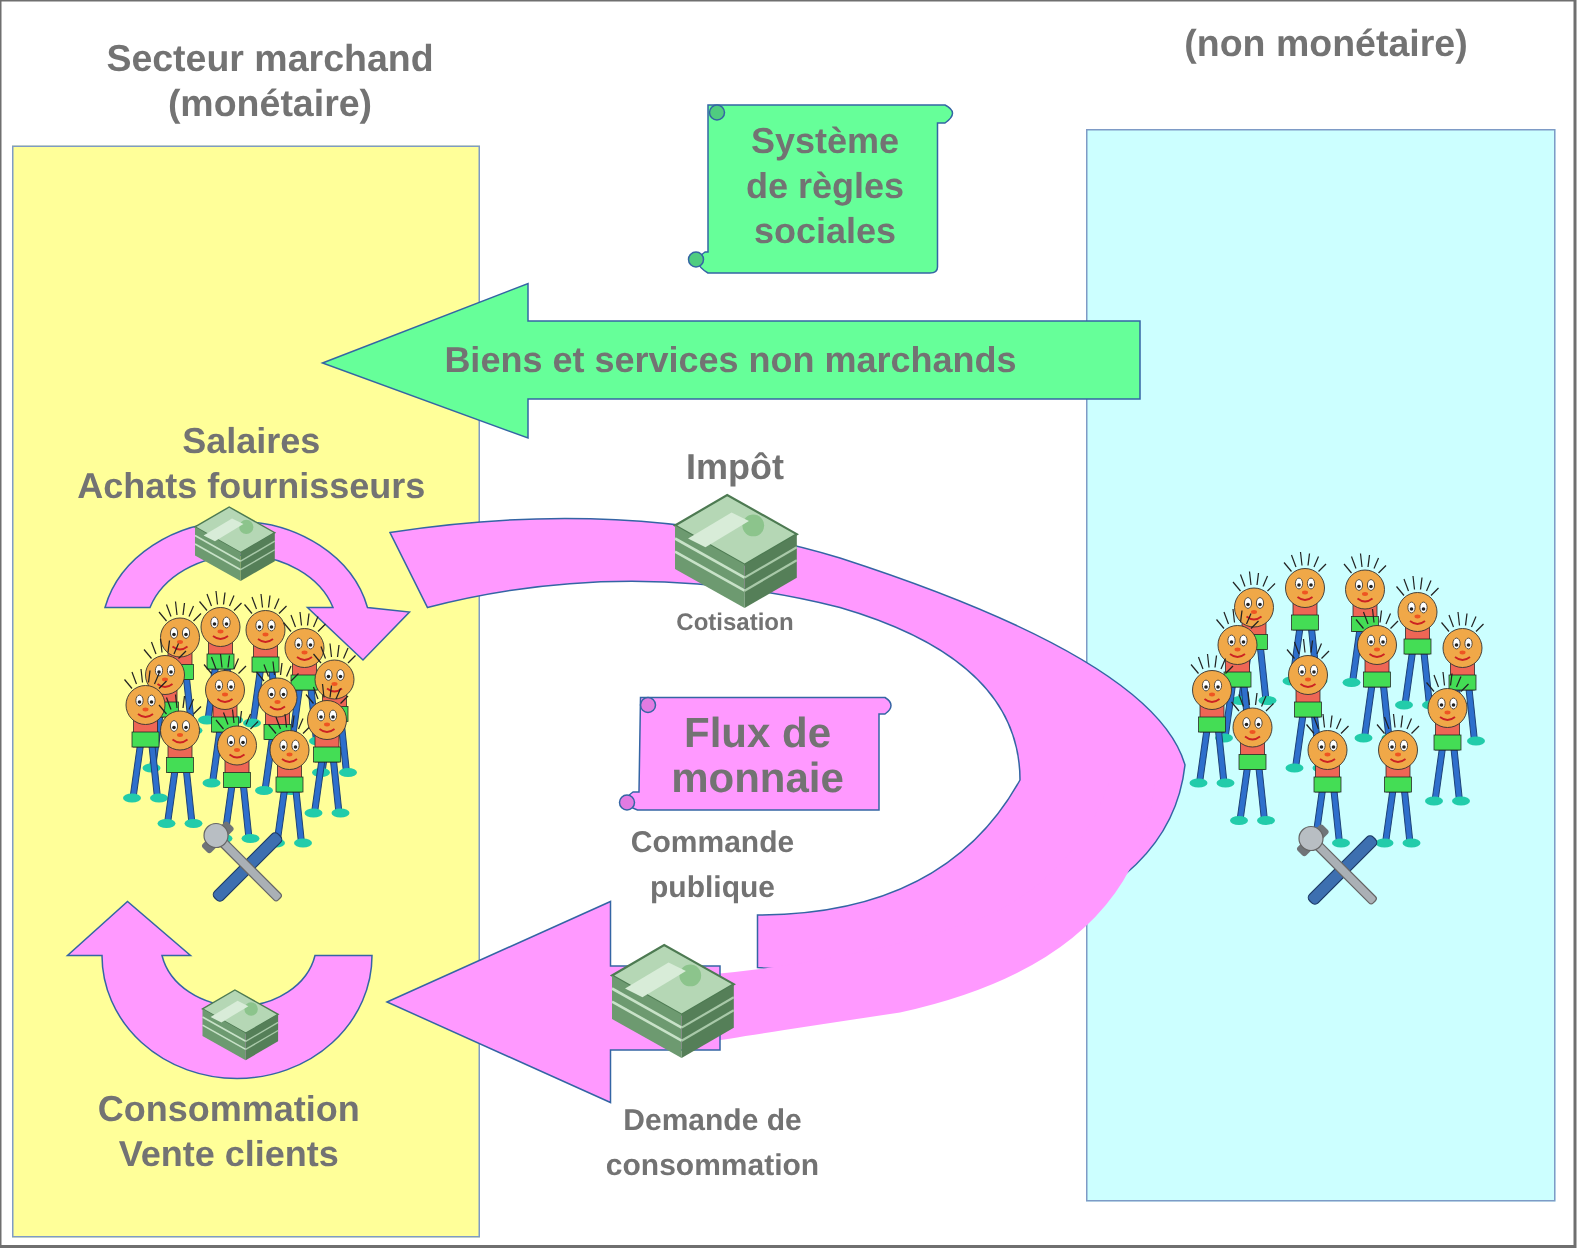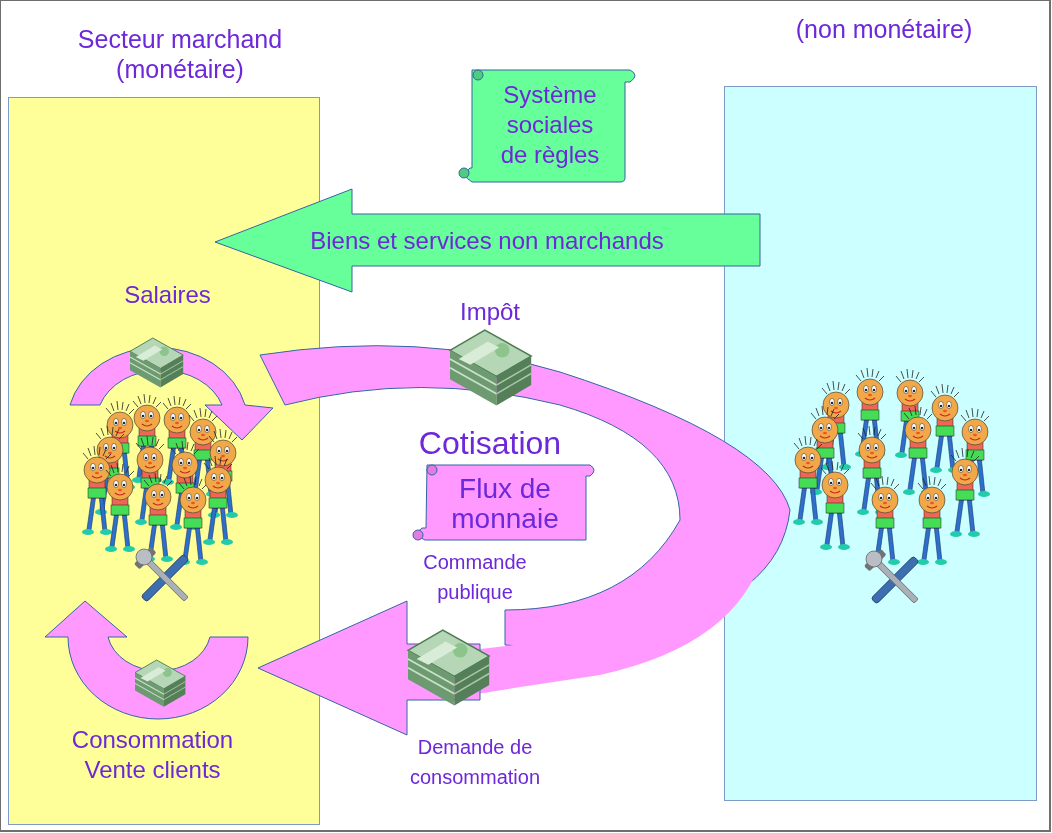--- a/index.html
+++ b/index.html
@@ -1,18 +1,18 @@
 <!DOCTYPE html>
 <html><head>
 <meta charset="utf-8">
 <style>
   html, body { margin:0; padding:0; background:#ffffff; }
   body { width:1052px; height:833px; position:relative; overflow:hidden; font-family:"Liberation Sans", sans-serif; }
   .frame { position:absolute; left:0; top:0; width:1048px; height:829px; border:2px solid #6f6f6f; border-left:1px solid #6f6f6f; border-top:1px solid #6f6f6f; box-sizing:content-box; }
-  .lbl { position:absolute; font-weight:normal; color:#6d28d9; text-align:center; line-height:30px; font-size:25px; white-space:nowrap; }
+  .lbl { position:absolute; font-weight:bold; color:#737373; text-align:center; line-height:30px; font-size:25px; white-space:nowrap; }
   .zone { position:absolute; border:1px solid #7e9bc6; box-sizing:border-box; }
   svg.layer { position:absolute; left:0; top:0; }
 </style>
 </head>
 <body>
 
 <div class="frame"></div>
 
 <div class="zone" style="left:8px;top:97px;width:312px;height:728px;background:#ffff99;"></div>
 <div class="zone" style="left:724px;top:86px;width:313px;height:715px;background:#ccffff;"></div>
@@ -125,34 +125,35 @@
       <use href="#person" x="835" y="485"></use>
       <use href="#person" x="885" y="500"></use>
       <use href="#person" x="932" y="500"></use>
       <use href="#person" x="965" y="472"></use>
     <use href="#tools" transform="translate(895,580)"></use>
   </g>
 </svg>
 
 <div class="lbl" style="left:470px;top:80px;width:160px;font-size:24px;">
   <div>Système</div>
+  <div>de règles</div>
   <div>sociales</div>
-  <div>de règles</div>
 </div>
 <div class="lbl" style="left:262px;top:226px;width:450px;font-size:24px;text-align:center;">Biens et services non marchands</div>
 <div class="lbl" style="left:425px;top:474px;width:160px;font-size:28px;">
   <div>Flux de</div>
   <div>monnaie</div>
 </div>
 
 <div class="lbl" style="left:20px;top:280px;width:295px;font-size:24px;">
   <div>Salaires</div>
+  <div>Achats fournisseurs</div>
 </div>
 <div class="lbl" style="left:420px;top:297px;width:140px;font-size:24px;">Impôt</div>
-<div class="lbl" style="left:410px;top:428px;width:160px;font-size:32px;">Cotisation</div>
+<div class="lbl" style="left:410px;top:401px;width:160px;font-size:16px;">Cotisation</div>
 <div class="lbl" style="left:390px;top:547px;width:170px;font-size:20px;">
   <div>Commande</div>
   <div>publique</div>
 </div>
 <div class="lbl" style="left:20px;top:725px;width:265px;font-size:24px;">
   <div>Consommation</div>
   <div>Vente clients</div>
 </div>
 <div class="lbl" style="left:360px;top:732px;width:230px;font-size:20px;">
   <div>Demande de</div>

